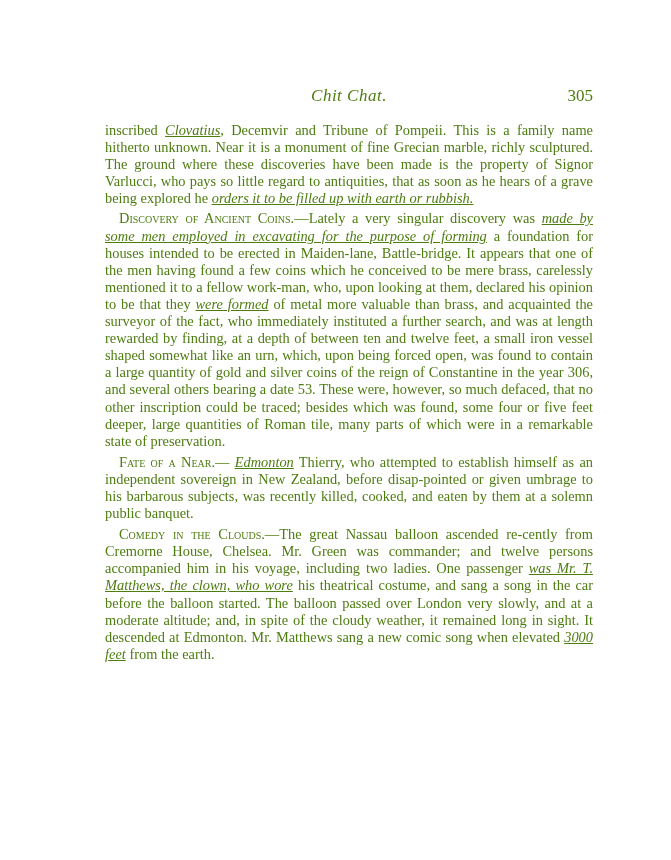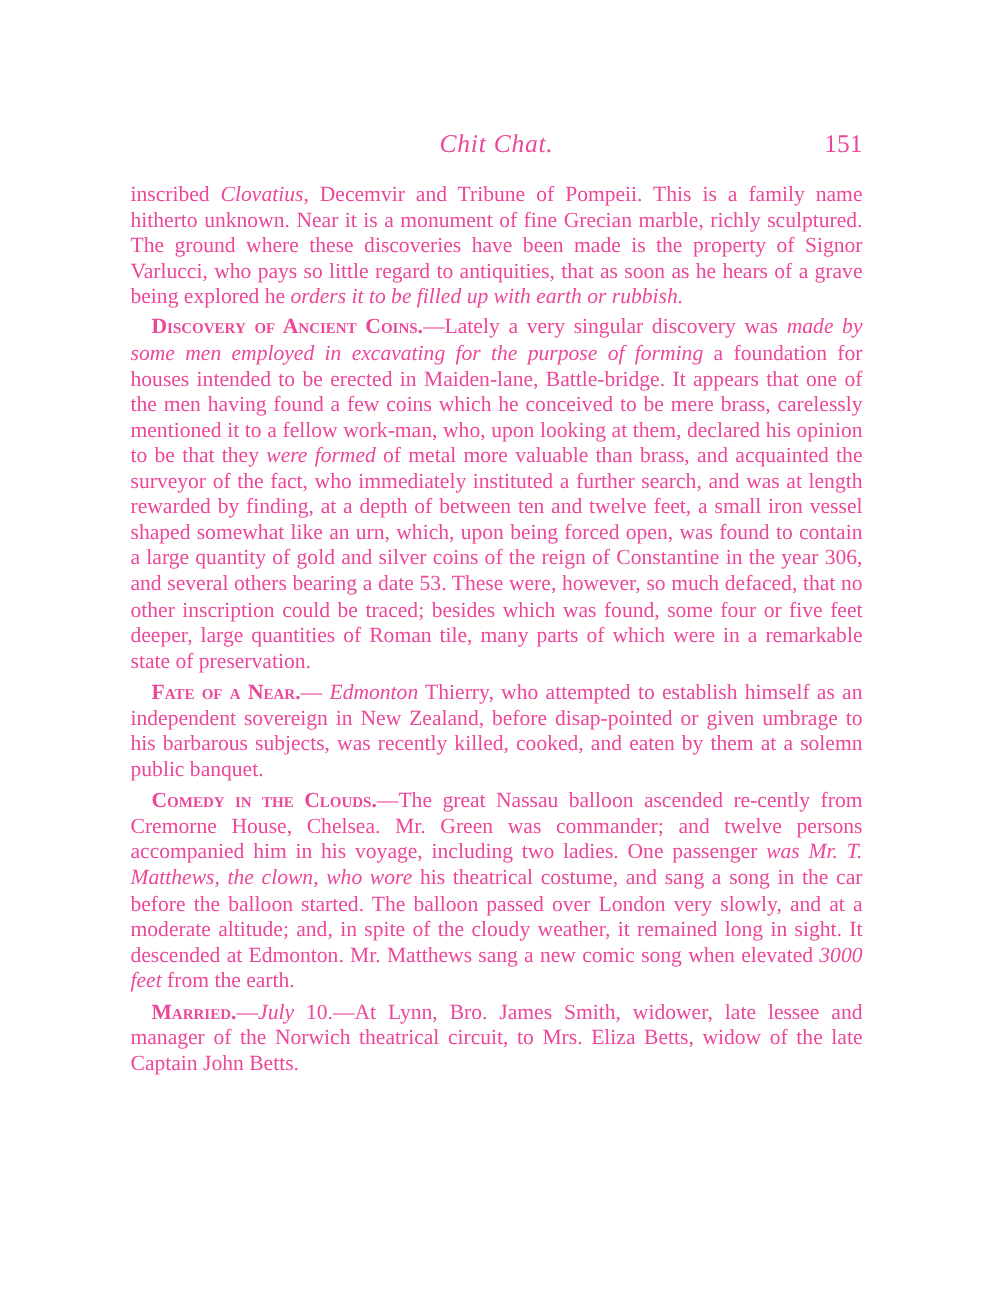--- a/index.html
+++ b/index.html
@@ -1,50 +1,49 @@
 <!DOCTYPE html>
 <html><head>
 <meta charset="utf-8">
 <style>
   html, body { margin: 0; padding: 0; background: #ffffff; }
   body { width: 671px; height: 860px; position: relative; overflow: hidden; }
   .page {
-    position: absolute; left: 87px; top: 82px; width: 488px;
+    position: absolute; left: 105px; top: 82px; width: 488px;
     font-family: "Liberation Serif", "DejaVu Serif", serif;
-    color: #ec4899;
+    color: #4d7c0f;
   }
   .running-head {
     position: relative; height: 28px; font-size: 17px;
   }
   .running-title {
     position: absolute; left: 0; right: 0; top: 4px; text-align: center;
     font-style: italic; font-size: 17px; letter-spacing: 0.5px;
   }
   .page-number {
     position: absolute; right: 0; top: 4px; font-size: 17px;
   }
   .body { margin-top: 12px; }
   p {
     margin: 0; font-size: 14.4px; line-height: 17.1px; text-align: justify;
   }
   p.indent { text-indent: 14px; }
   p + p.indent { margin-top: 4px; }
   p.first + p.indent { margin-top: 3px; }
-  .sc { font-variant: small-caps; font-size: 14.4px; font-weight: bold; }
-  .it { font-style: italic; }
+  .sc { font-variant: small-caps; font-size: 14.4px; }
+  .it { font-style: italic; text-decoration: underline; }
 </style>
 </head>
 <body>
 
 <div class="page">
   <div class="running-head">
     <span class="running-title">Chit Chat.</span>
-    <span class="page-number">151</span>
+    <span class="page-number">305</span>
   </div>
 
   <div class="body">
     <p class="first"><span>inscribed </span><span class="it">Clovatius</span><span>, Decemvir and Tribune of Pompeii.  This is a family name hitherto unknown.  Near it is a monument of fine Grecian marble, richly sculptured.  The ground where these discoveries have been made is the property of Signor Varlucci, who pays so little regard to antiquities, that as soon as he hears of a grave being explored he </span><span class="it">orders it to be filled up with earth or rubbish.</span></p>
     <p class="indent"><span class="sc">Discovery of Ancient Coins.</span><span>—Lately a very singular discovery was </span><span class="it">made by some men employed in excavating for the purpose of forming</span><span> a foundation for houses intended to be erected in Maiden-lane, Battle-bridge.  It appears that one of the men having found a few coins which he conceived to be mere brass, carelessly mentioned it to a fellow work-man, who, upon looking at them, declared his opinion to be that they </span><span class="it">were formed</span><span> of metal more valuable than brass, and acquainted the surveyor of the fact, who immediately instituted a further search, and was at length rewarded by finding, at a depth of between ten and twelve feet, a small iron vessel shaped somewhat like an urn, which, upon being forced open, was found to contain a large quantity of gold and silver coins of the reign of Constantine in the year 306, and several others bearing a date 53.  These were, however, so much defaced, that no other inscription could be traced; besides which was found, some four or five feet deeper, large quantities of Roman tile, many parts of which were in a remarkable state of preservation.</span></p>
     <p class="indent"><span class="sc">Fate of a Near.</span><span>— </span><span class="it">Edmonton</span><span> Thierry, who attempted to establish himself as an independent sovereign in New Zealand, before disap-pointed or given umbrage to his barbarous subjects, was recently killed, cooked, and eaten by them at a solemn public banquet.</span></p>
     <p class="indent"><span class="sc">Comedy in the Clouds.</span><span>—The great Nassau balloon ascended re-cently from Cremorne House, Chelsea.  Mr. Green was commander; and twelve persons accompanied him in his voyage, including two ladies.  One passenger </span><span class="it">was Mr. T. Matthews, the clown, who wore</span><span> his theatrical costume, and sang a song in the car before the balloon started.  The balloon passed over London very slowly, and at a moderate altitude; and, in spite of the cloudy weather, it remained long in sight.  It descended at Edmonton.  Mr. Matthews sang a new comic song when elevated </span><span class="it">3000 feet</span><span> from the earth.</span></p>
-    <p class="indent"><span class="sc">Married.</span><span>—</span><span class="it">July</span><span> 10.—At Lynn, Bro. James Smith, widower, late lessee and manager of the Norwich theatrical circuit, to Mrs. Eliza Betts, widow of the late Captain John Betts.</span></p>
   </div>
 </div>
 
 </body></html>

